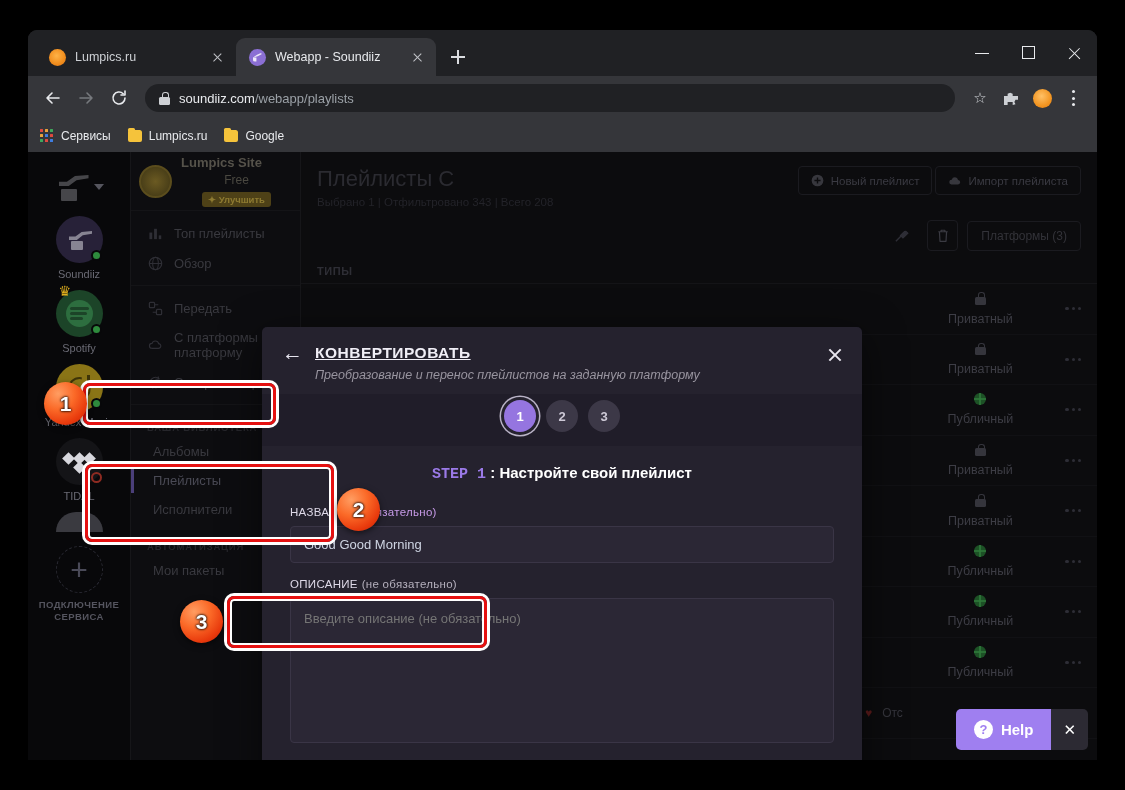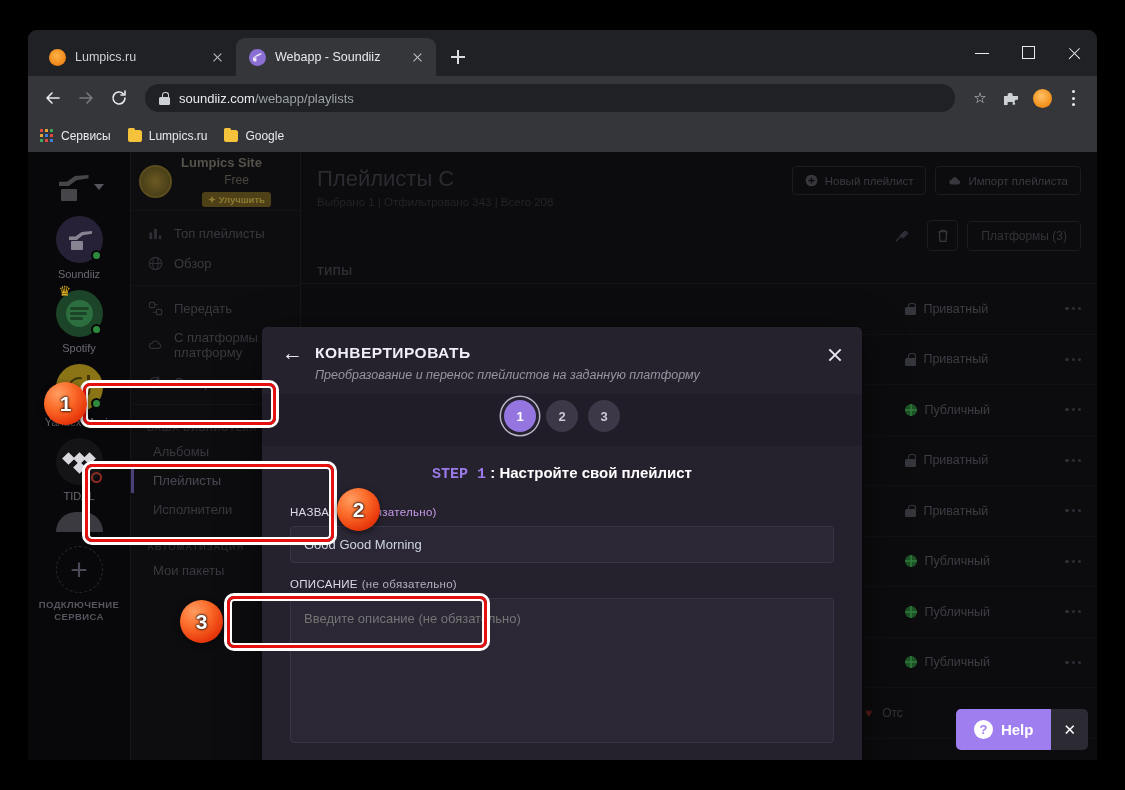--- a/index.html
+++ b/index.html
@@ -297,21 +297,21 @@
   .nav-item .cnt { margin-left: auto; font-size: 12px; color: #3a3a42; }
 
   
   .main { position: absolute; left: 273px; top: 0; right: 0; height: 608px; }
   .main-head {
     padding: 14px 16px 8px; display: flex; align-items: flex-start;
   }
   .mh-left { flex: 1 1 auto; }
   .mh-title { font-size: 22px; color: #2b2b31; font-weight: normal; }
   .mh-sub { font-size: 11.5px; color: #232329; margin-top: 4px; }
-  .mh-btns { display: flex; gap: 9px; }
+  .mh-btns { display: flex; gap: 3px; }
   .mbtn {
     border: 1px solid #1b1b20; border-radius: 4px; padding: 7px 12px;
     font-size: 11.5px; color: #3a3a42; display: flex; align-items: center; gap: 7px;
     white-space: nowrap;
   }
   .mbtn .ci { width: 13px; height: 13px; opacity: .7; }
 
   .main-tools {
     display: flex; align-items: center; gap: 9px; padding: 4px 16px 8px;
     justify-content: flex-end;
@@ -359,21 +359,21 @@
     background: #c9ae38;
   }
   .row-name { font-size: 12.5px; color: #4a4a52; font-weight: bold; width: 150px; }
   .row-plat { font-size: 12px; color: #6f6020; width: 96px; }
   .row-tracks { font-size: 12px; color: #3c3c44; width: 82px; }
   .row-desc { font-size: 12px; color: #35353c; width: 120px; white-space: nowrap; overflow: hidden; }
   .row-heart { color: #5c1b1b; font-size: 12px; }
   .row-fav { font-size: 12px; color: #35353c; }
   .row-type {
     width: 150px; display: flex; align-items: center; gap: 7px;
-    font-size: 12.5px; color: #3d3d45;
+    font-size: 12.5px; color: #3d3d45; flex-direction: column;
   }
   .row-kebab { margin-left: auto; display: flex; gap: 3px; }
   .row-kebab i { width: 3.2px; height: 3.2px; border-radius: 50%; background: #2e2e36; }
   .lock-ico {
     width: 11px; height: 13px; position: relative; flex: 0 0 auto; opacity: .75;
   }
   .lock-ico::before {
     content: ""; position: absolute; left: 0; top: 5px; width: 11px; height: 8px;
     background: #43434c; border-radius: 1.5px;
   }
@@ -398,21 +398,21 @@
   .modal {
     position: absolute; left: 234px; top: 175px; width: 600px; height: 483px;
     background: #25222e; border-radius: 5px; overflow: hidden;
     box-shadow: 0 10px 40px rgba(0,0,0,.55);
     display: flex; flex-direction: column;
   }
   .m-head { padding: 15px 20px 12px; position: relative; }
   .m-title-row { display: flex; align-items: center; gap: 12px; }
   .m-back { font-size: 21px; color: #e6e4ee; line-height: 1; }
   .m-title {
-    font-size: 15.5px; color: #f0eef6; font-weight: bold; letter-spacing: .5px;
+    font-size: 15.5px; color: #f0eef6; font-weight: bold; letter-spacing: .5px; text-decoration: underline;
   }
   .m-sub { font-size: 12.5px; color: #98949f; margin-top: 5px; margin-left: 33px; font-style: italic; }
   .m-x {
     position: absolute; right: 18px; top: 19px; width: 18px; height: 18px;
   }
   .m-x::before, .m-x::after {
     content: ""; position: absolute; left: 1px; top: 8px; width: 16px; height: 2px;
     background: #e8e6ee;
   }
   .m-x::before { transform: rotate(45deg); }

